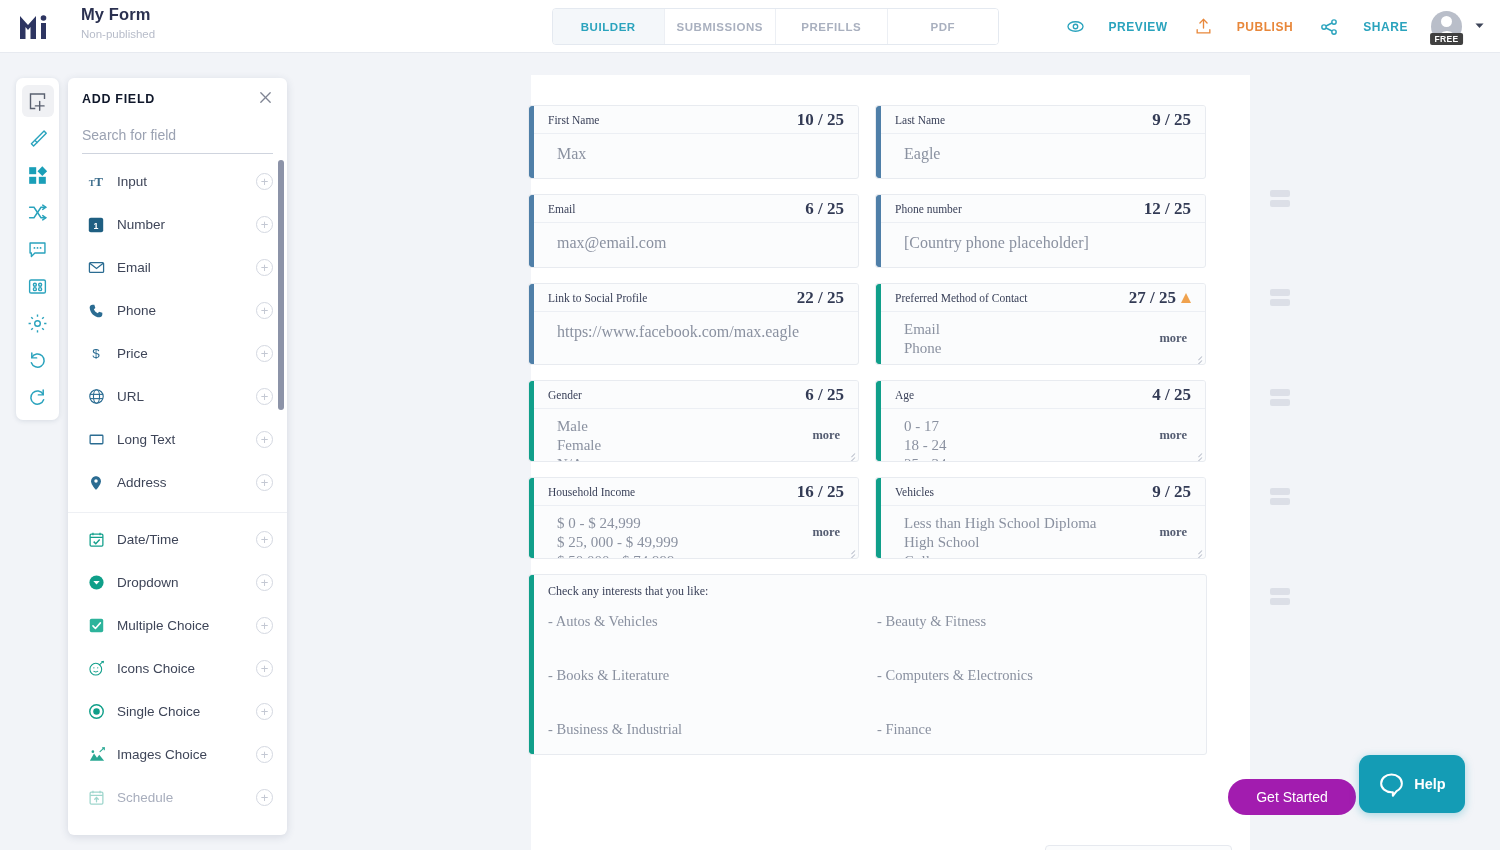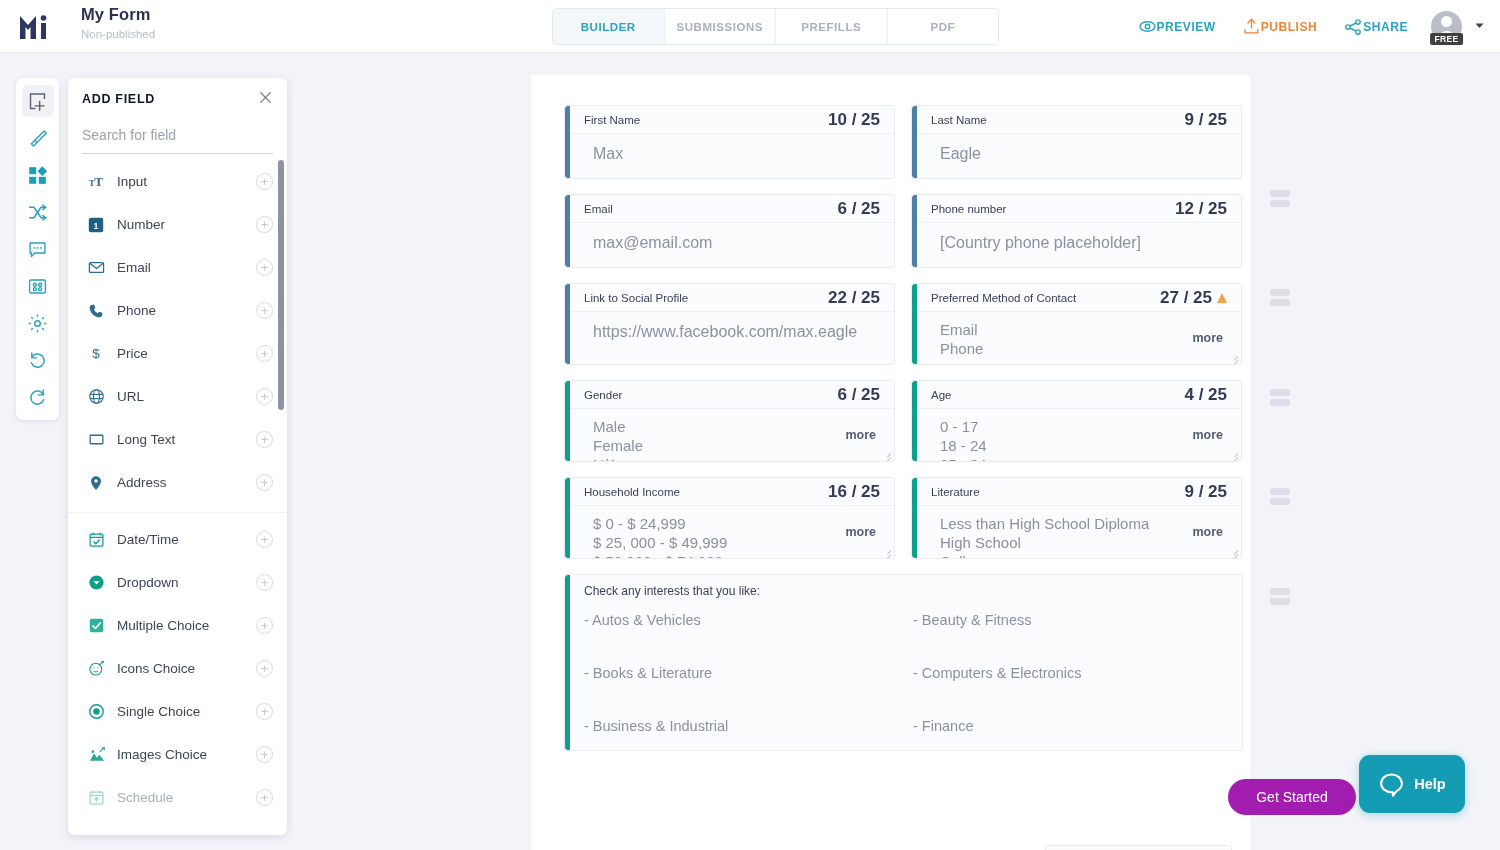--- a/index.html
+++ b/index.html
@@ -30,21 +30,21 @@
   .tab {
     flex: 1; display: flex; align-items: center; justify-content: center;
     font-size: 11.5px; font-weight: bold; letter-spacing: .55px;
     color: #a9b0bf; background: #ffffff; border-right: 1px solid #eceff4;
     cursor: pointer;
   }
   .tab:last-child { border-right: none; }
   .tab.active { background: #f4f7fa; color: #2aa3bd; }
 
   .top-actions { position: absolute; right: 14px; top: 0; height: 53px; display: flex; align-items: center; gap: 0; }
-  .act { display: flex; align-items: center; gap: 0; padding: 0 13px; cursor: pointer; }
+  .act { display: flex; align-items: center; gap: 24px; padding: 0 13px; cursor: pointer; }
   .act-label { font-size: 12px; font-weight: bold; letter-spacing: .55px; color: #2aa3bd; }
   .act-label.orange { color: #e8873a; }
   .avatar-wrap { position: relative; margin-left: 10px; margin-right: 2px; cursor: pointer; }
   .avatar {
     width: 31px; height: 31px; border-radius: 50%; background: #b9bec9;
     display: flex; align-items: flex-end; justify-content: center; overflow: hidden;
   }
   .avatar .head { width: 11px; height: 11px; border-radius: 50%; background:#fff; position:absolute; top:5px; left:10px;}
   .avatar .body { width: 20px; height: 11px; border-radius: 10px 10px 0 0; background:#fff; position:absolute; bottom:0px; left:5.5px;}
   .free-badge {
@@ -114,21 +114,21 @@
 
   
   .canvas-bg {
     position: absolute; left: 0; top: 53px; width: 1500px; height: 797px;
     background: #f2f4f8;
   }
   .canvas-sheet {
     position: absolute; left: 531px; top: 75px; width: 719px; height: 775px;
     background: #ffffff;
   }
-  .form-area { position: absolute; left: 564px; top: 105px; width: 679px; }
+  .form-area { position: absolute; left: 528px; top: 105px; width: 679px; font-family: Liberation Serif, serif; }
 
   .row { display: flex; gap: 16px; margin-bottom: 15px; }
   .fld {
     position: relative; background: #fbfcfd; border: 1px solid #e8ebf0;
     border-radius: 3px; overflow: hidden; width: 331px;
   }
   .fld.wide { width: 679px; }
   .fld .accent {
     position: absolute; left: 0; top: 0; bottom: 0; width: 5px;
     background: #4f7fa8; border-radius: 3px 0 0 3px;
@@ -361,21 +361,21 @@
         <div class="fld-opts">$ 0 - $ 24,999</div>
         <div class="fld-opts">$ 25, 000 - $ 49,999</div>
         <div class="fld-opts">$ 50,000 - $ 74,999</div>
         <span class="more-link">more</span>
         <span class="resize-grip"></span>
       </div>
     </div>
     <div class="fld choice">
       <div class="accent"></div>
       <div class="fld-head">
-        <span class="fld-label">Literature</span>
+        <span class="fld-label">Vehicles</span>
         <span class="fld-count">
             <span>9 / 25</span>
           </span>
       </div>
       <div class="fld-body clipped">
         <div class="fld-opts">Less than High School Diploma</div>
         <div class="fld-opts">High School</div>
         <div class="fld-opts">College</div>
         <span class="more-link">more</span>
         <span class="resize-grip"></span>

